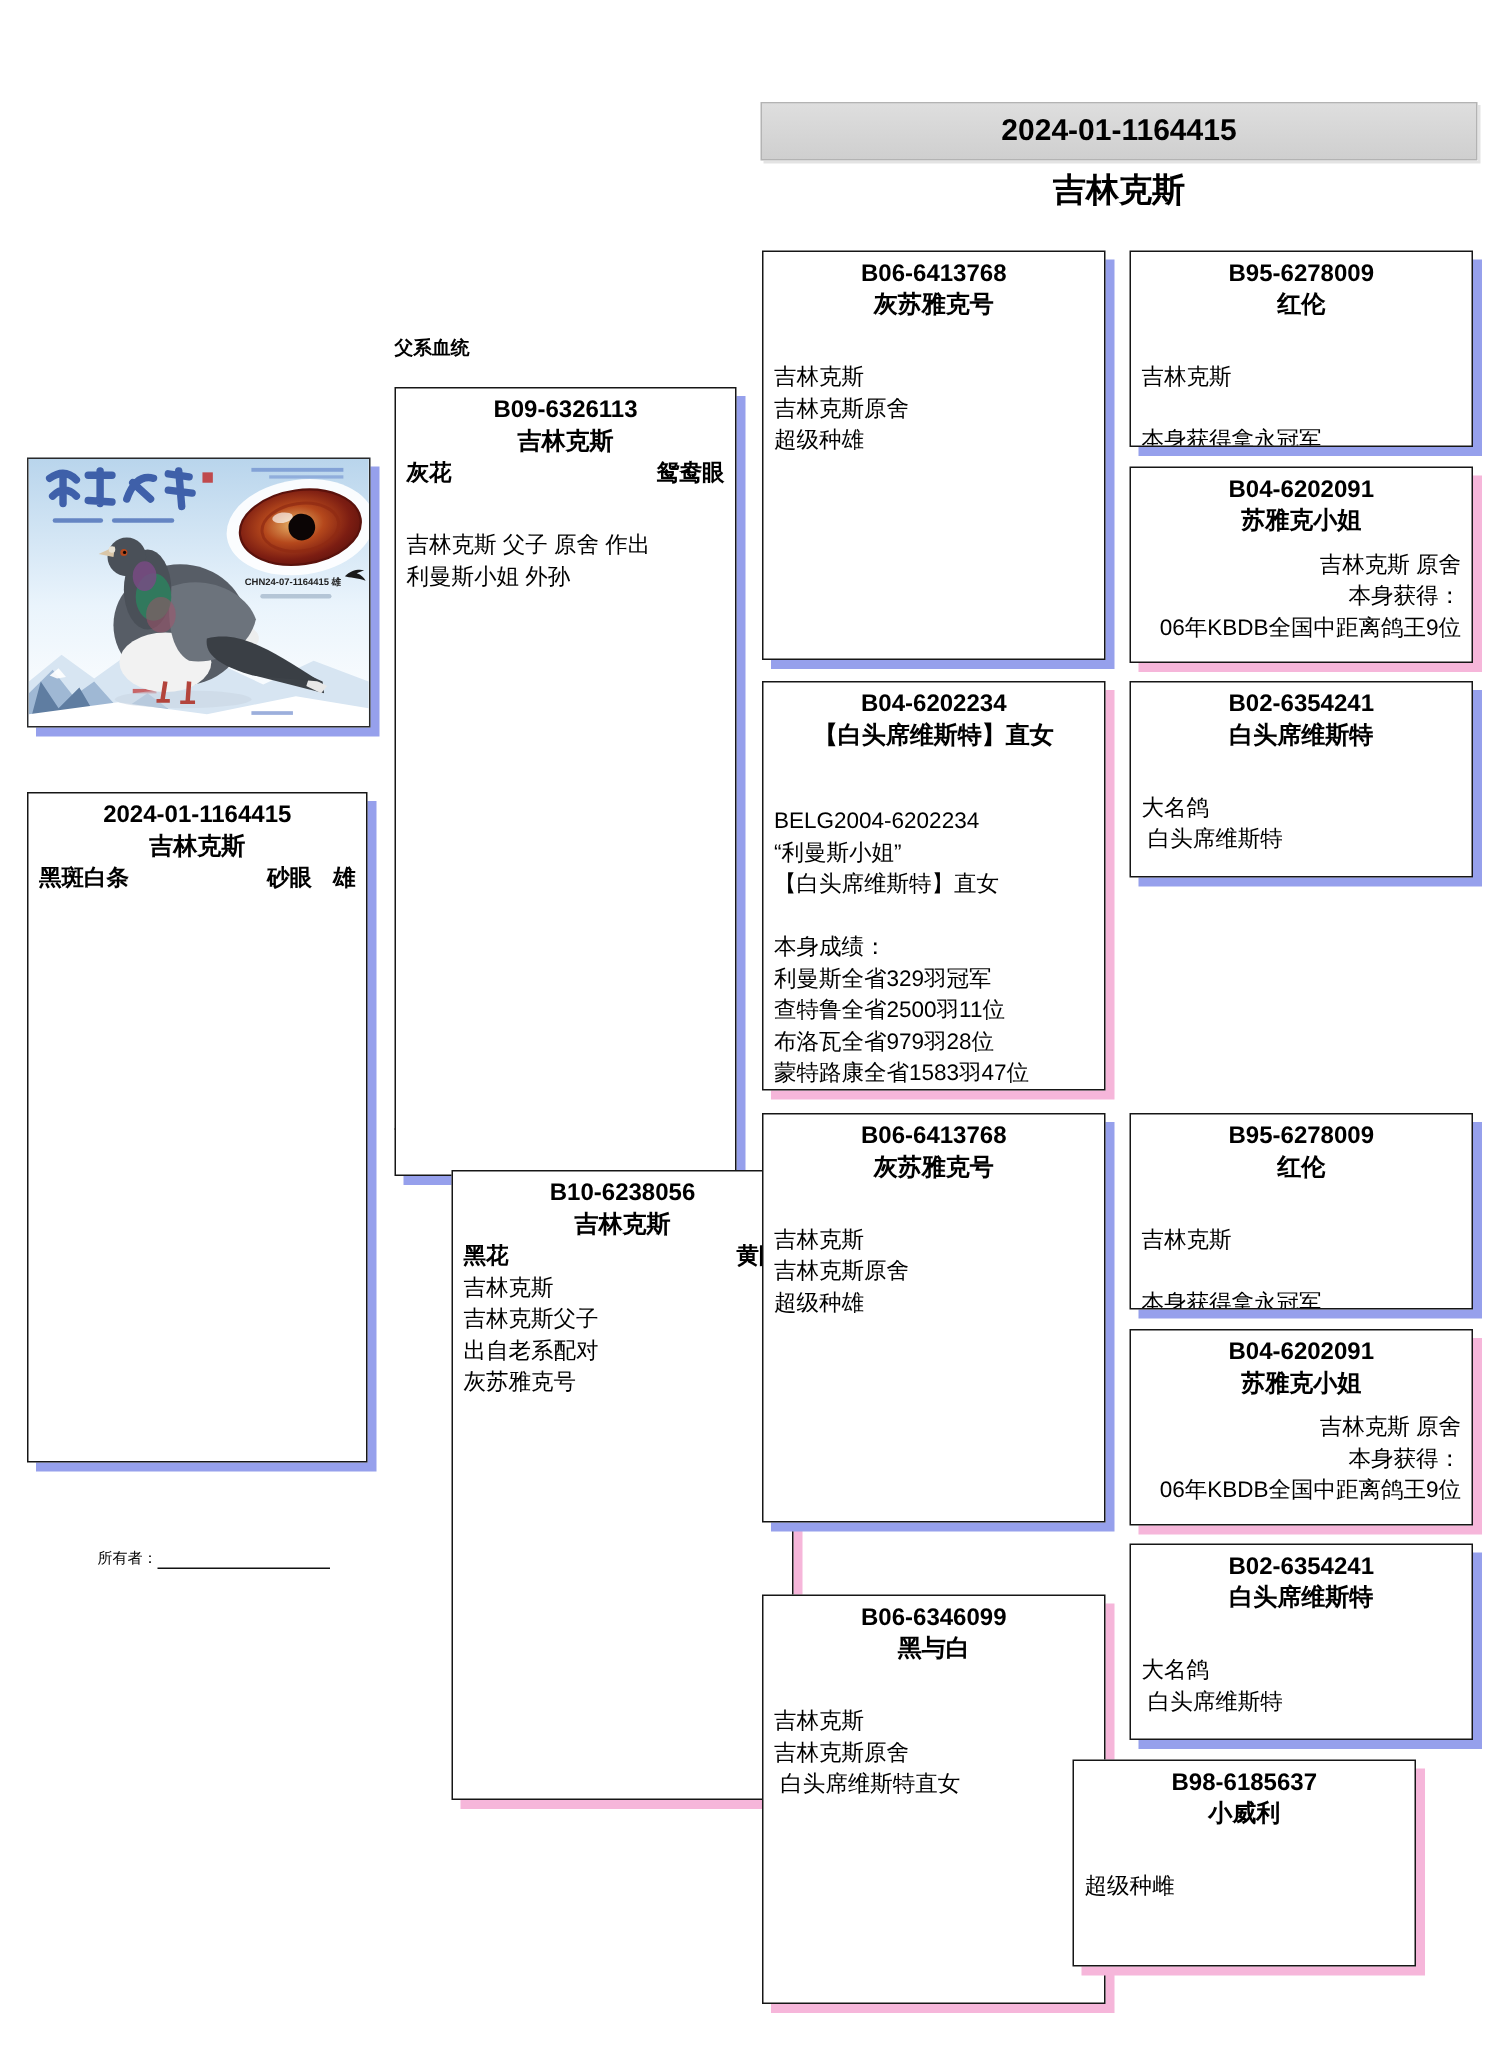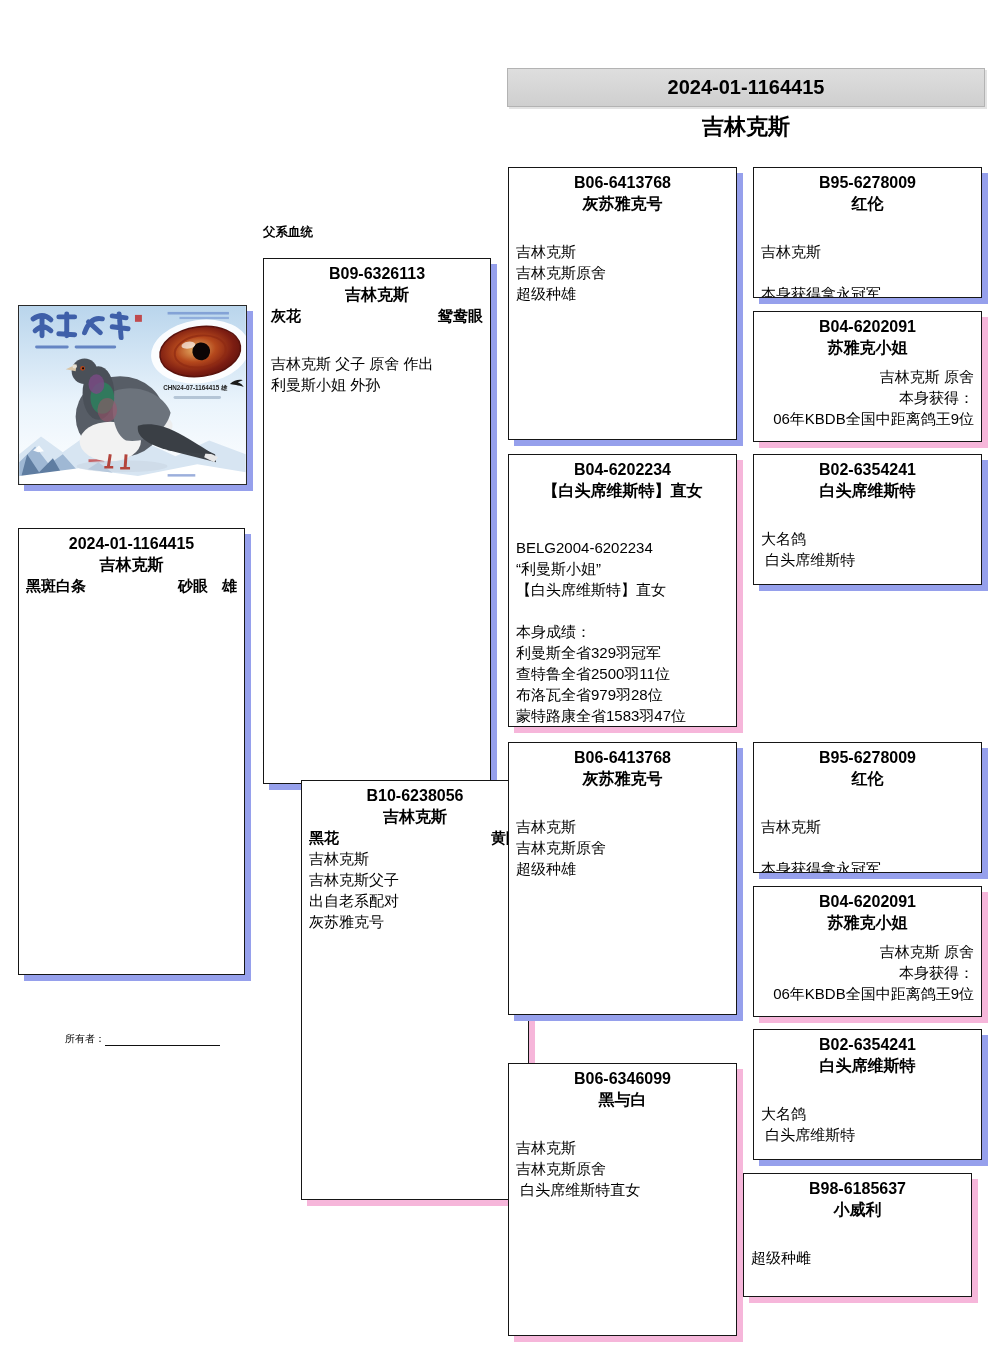--- a/index.html
+++ b/index.html
@@ -227,19 +227,19 @@
     <div class="pbody mt18">吉林克斯 原舍
 本身获得：
 06年KBDB全国中距离鸽王9位</div>
   </div>
   <div class="pbox blue" style="left:753px;top:1029px;width:229px;height:131px;">
     <div class="ptitle">B02-6354241</div>
     <div class="ptitle">白头席维斯特</div>
     <div class="pbody">大名鸽
  白头席维斯特</div>
   </div>
-  <div class="pbox pink" style="left:743px;top:1173px;width:229px;height:124px;">
+  <div class="pbox pink" style="left:715px;top:1173px;width:229px;height:138px;">
     <div class="ptitle">B98-6185637</div>
     <div class="ptitle">小威利</div>
     <div class="pbody">超级种雌</div>
   </div>
 
 </div>
 
 </body></html>

